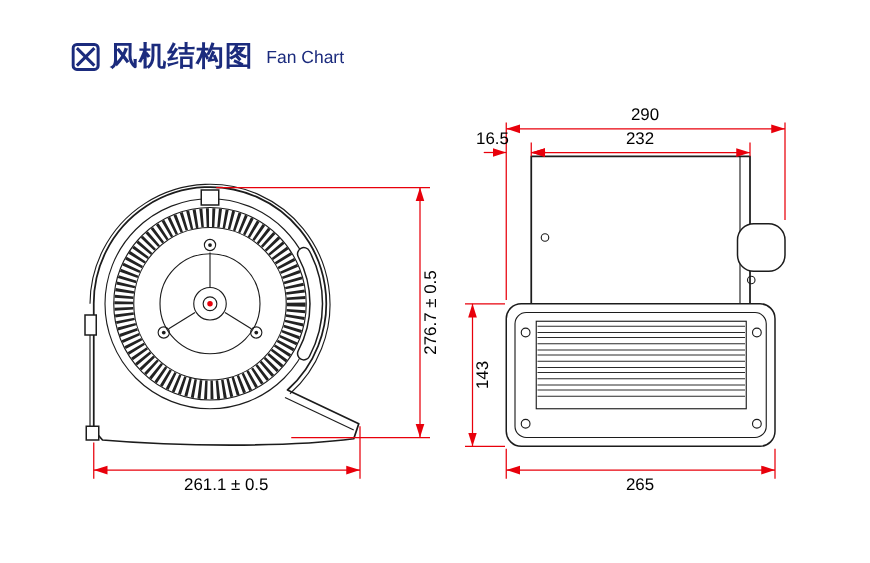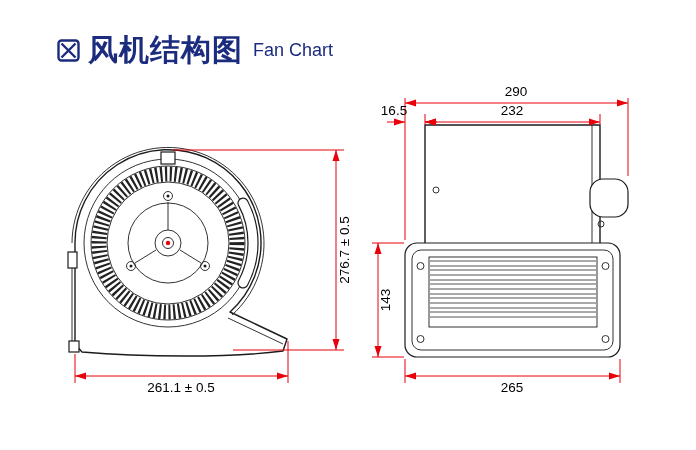--- a/index.html
+++ b/index.html
@@ -1,22 +1,22 @@
 <!DOCTYPE html>
 <html style="--title-color: #1b2b7d; --dim-color: #e8000b; --draw-color: #1c1c1c;"><head>
 <meta charset="utf-8">
 <style>
   html,body { margin:0; padding:0; background:#ffffff; }
   body { width:696px; height:450px; font-family:"Liberation Sans", sans-serif; }
   .stage { position:relative; width:696px; height:450px; background:#fff; overflow:hidden; }
 
   .header { position:absolute; left:57px; top:30px; display:flex; align-items:center; gap:8px;
             color:var(--title-color,#1b2b7d); }
-  .title-zh { font-size:30px; font-weight:bold; letter-spacing:1px; }
-  .title-en { font-size:18px; font-weight:500; margin-left:2px; }
+  .title-zh { font-size:22px; font-weight:bold; letter-spacing:1px; }
+  .title-en { font-size:14px; font-weight:500; margin-left:2px; }
 
   svg.drawing { position:absolute; left:0; top:0; }
 
   .draw  { stroke:var(--draw-color,#1c1c1c); fill:none; stroke-width:1.4; stroke-linejoin:round; }
   .thin  { stroke:var(--draw-color,#1c1c1c); fill:none; stroke-width:0.9; }
   .wfill { fill:#ffffff; stroke:var(--draw-color,#1c1c1c); stroke-width:1.2; }
   .ring  { stroke:#222; fill:none; stroke-width:15; stroke-dasharray:2.2 2.6; }
   .hatch { stroke:#2a2a2a; stroke-width:0.8; }
   .dim   { stroke:var(--dim-color,#e8000b); stroke-width:1; fill:none; }
   .dimtext { fill:#000; font-size:13.5px; font-family:"Liberation Sans", sans-serif; }

